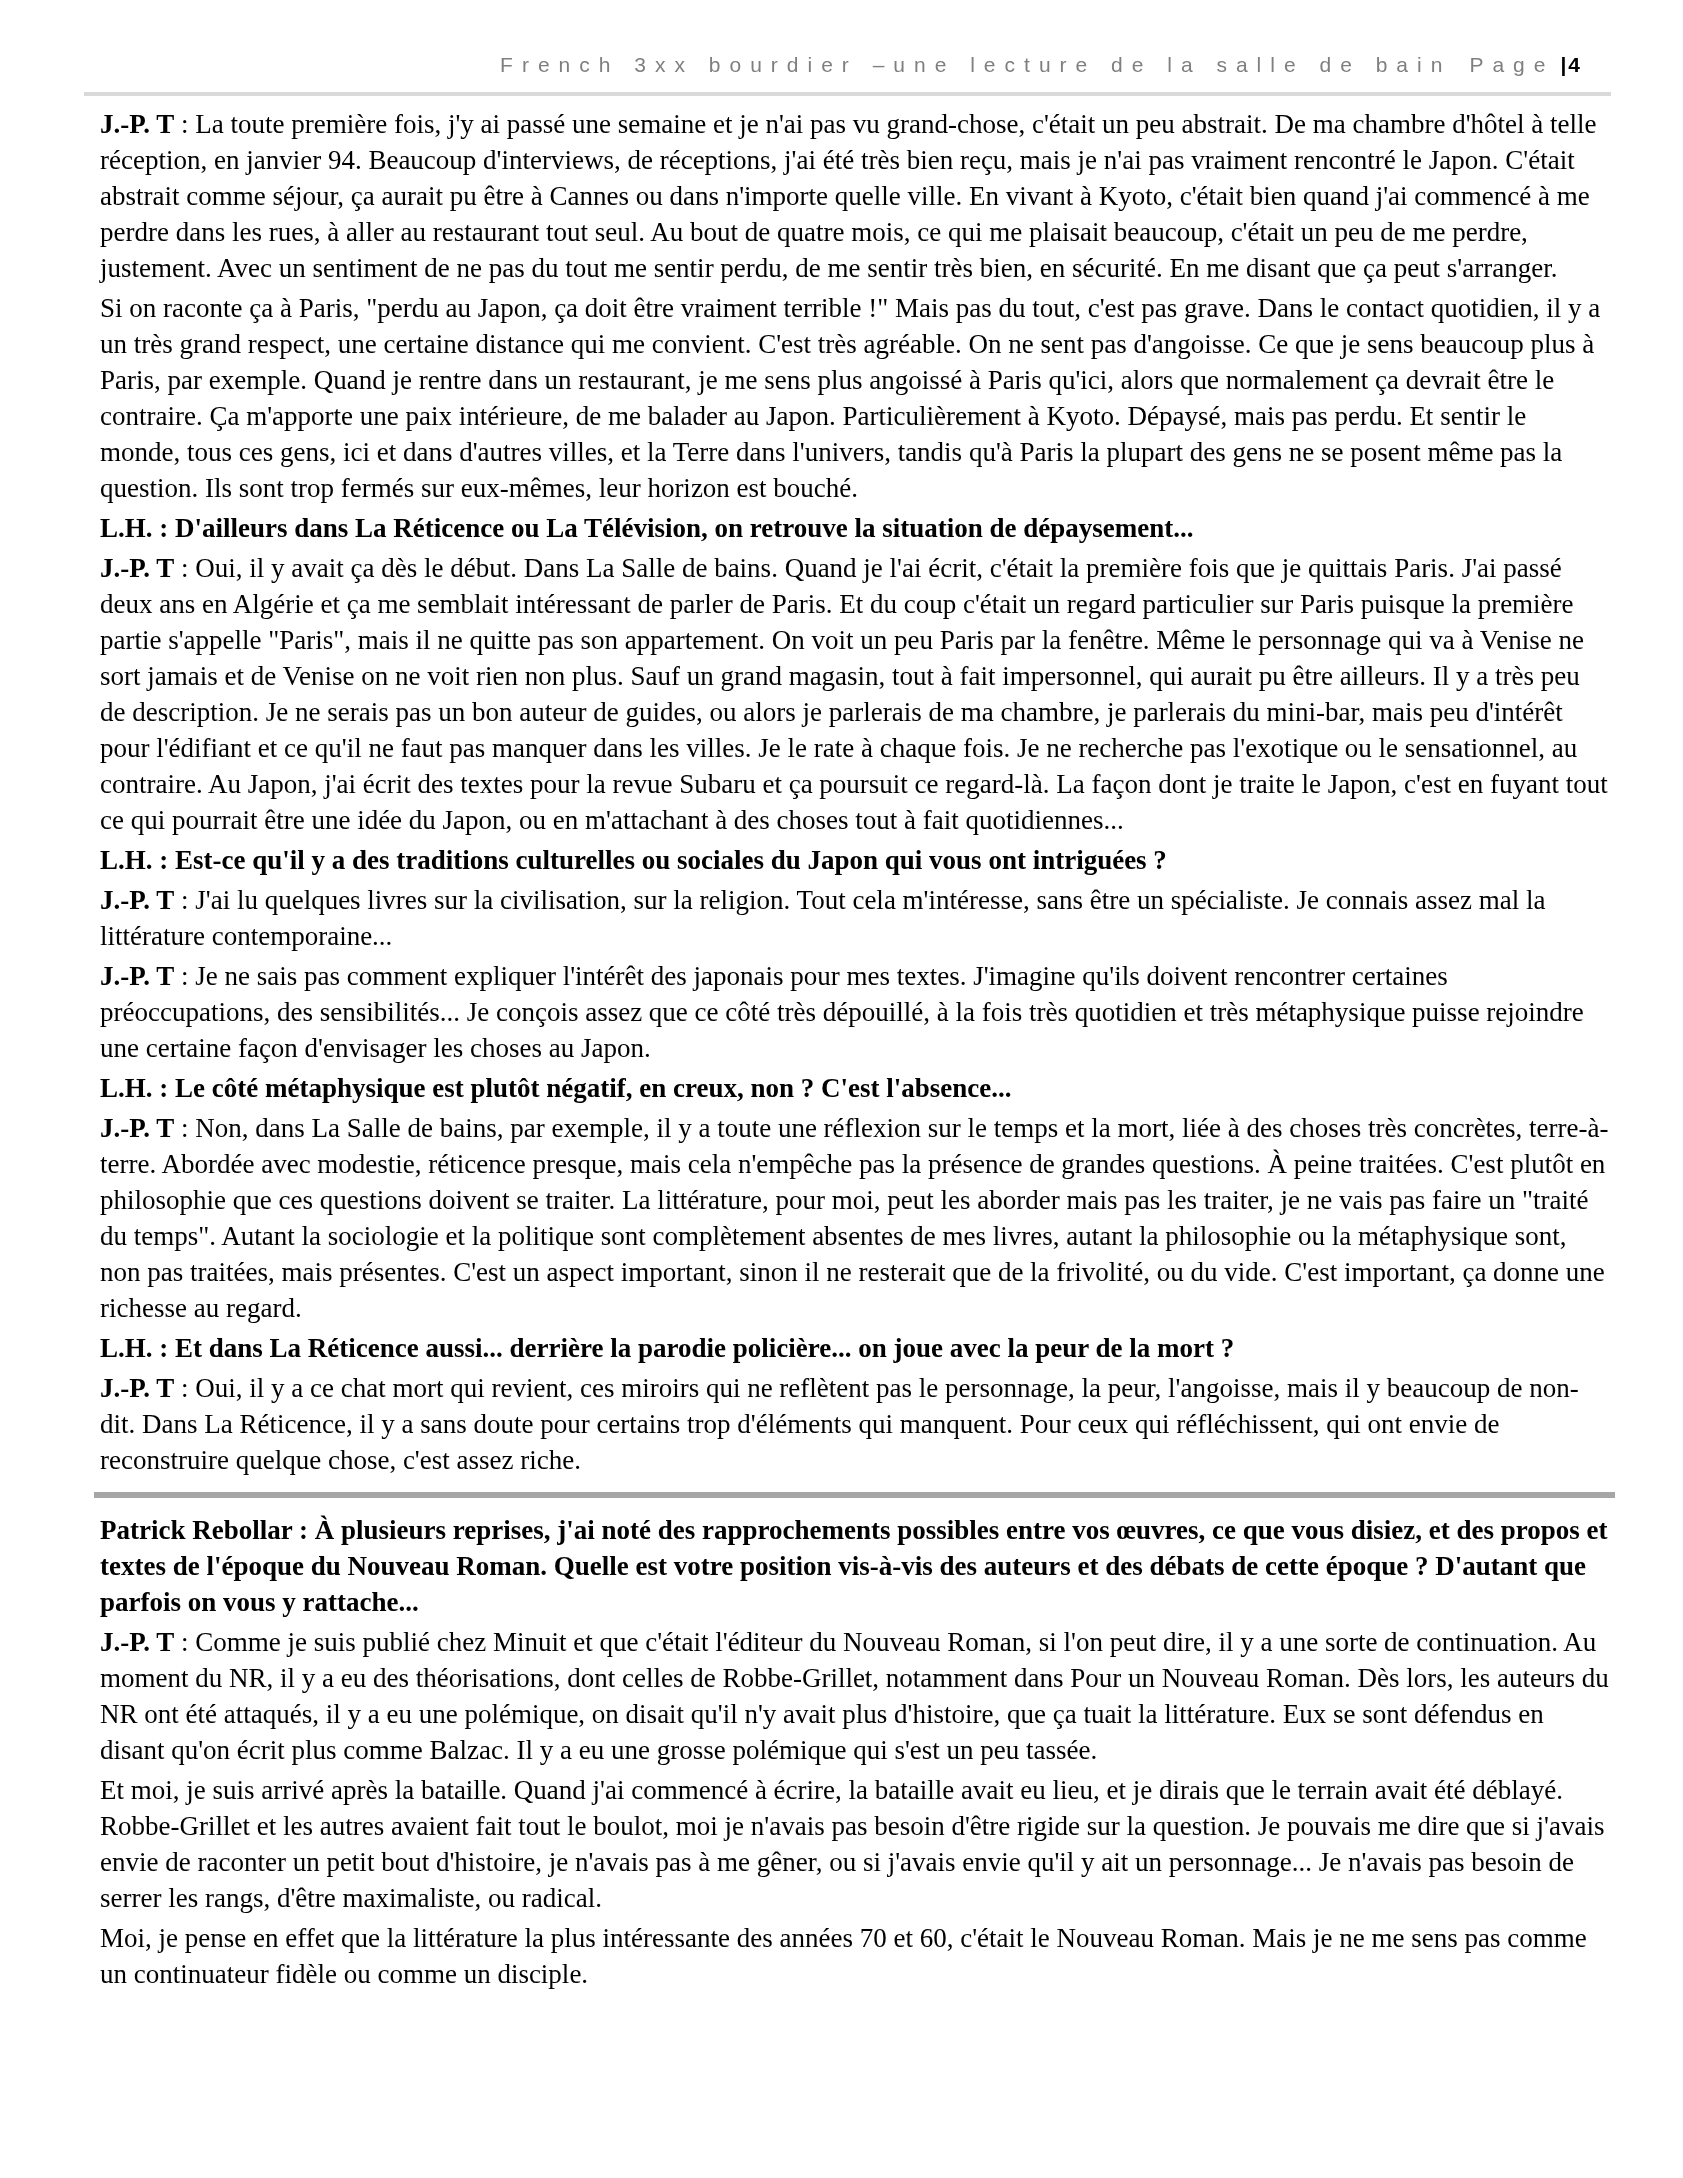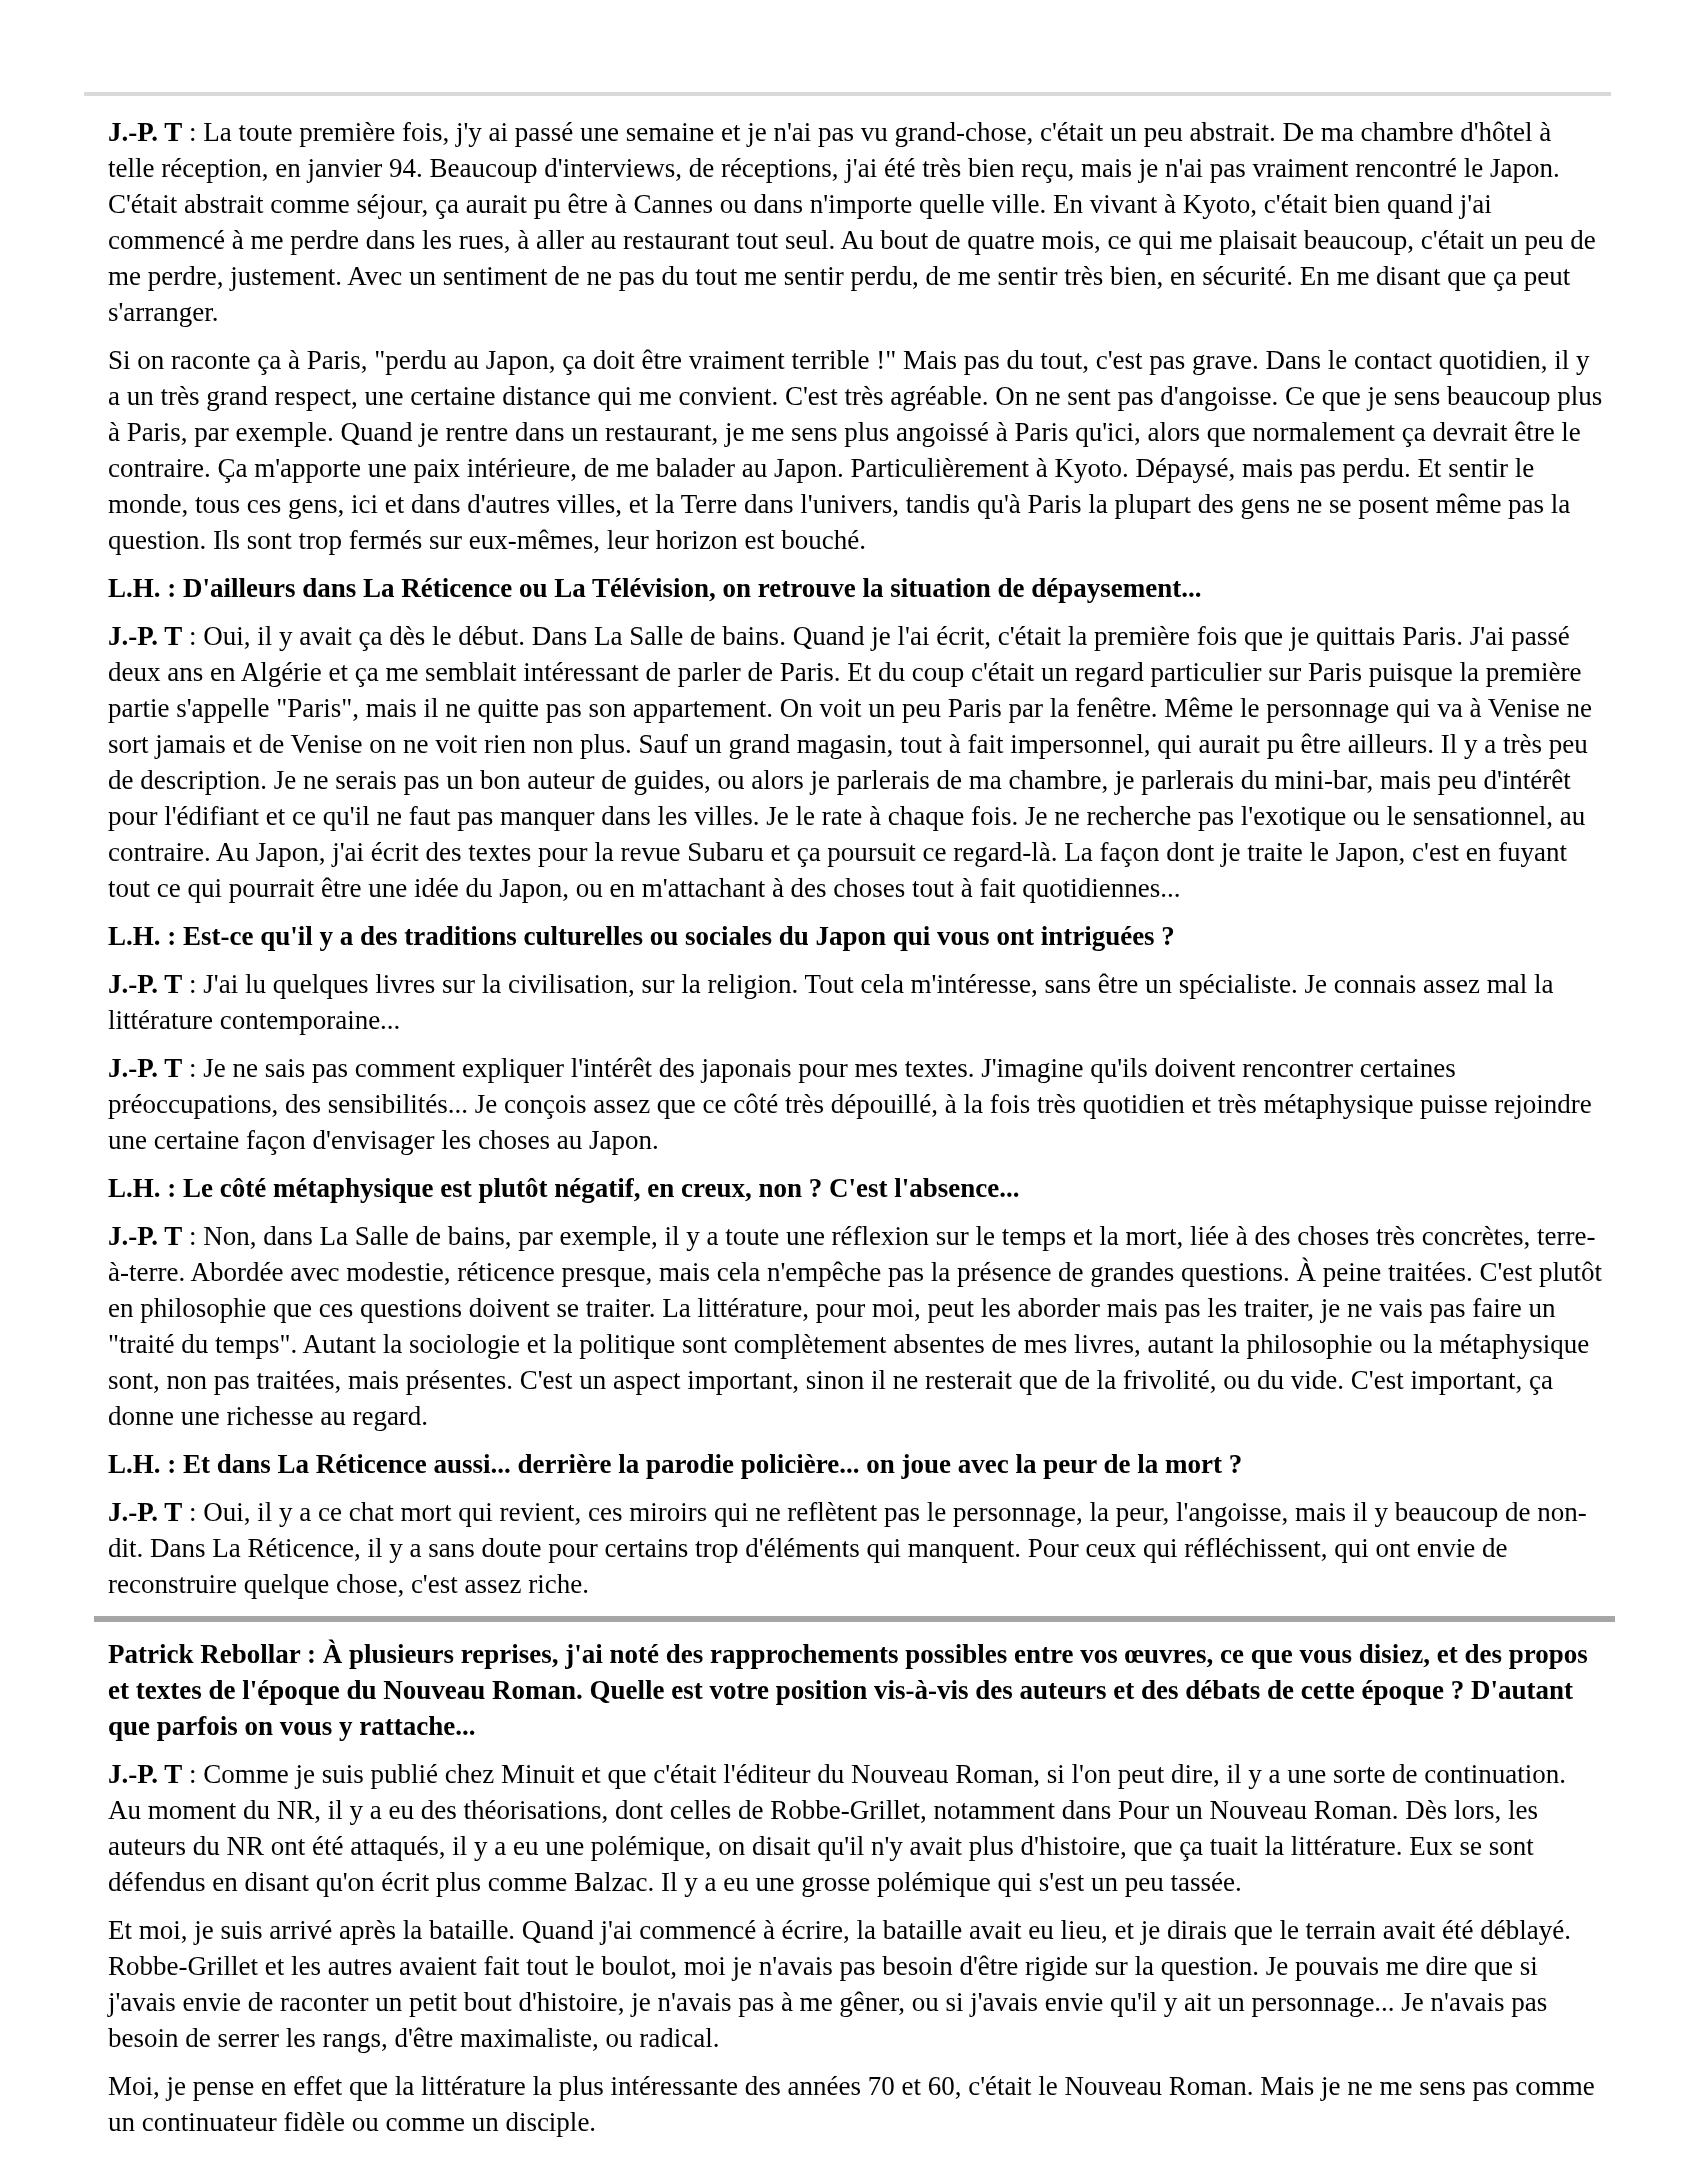--- a/index.html
+++ b/index.html
@@ -44,34 +44,37 @@
   }
   main.doc-body {
     position: absolute;
     top: 102px;
     left: 96px;
     width: 1519px;
     font-size: 27px;
     line-height: 36px;
     text-align: left;
   }
-  main.doc-body p { margin: 12px; padding: 0; }
+  main.doc-body p { margin: 4px; padding: 0; }
   .b { font-weight: bold; }
   .i { }
   .divider {
     height: 6px;
     background: var(--divider, #a6a6a6);
     margin: 14px 0 14px -2px;
   }
 </style>
 </head>
 <body>
 
 <div class="page">
 
+  <div class="page-header">
+    <span>French 3xx bourdier –une lecture de la salle de bain</span><span class="hdr-label">Page</span><span class="page-sep">|</span><span class="page-num">4</span>
+  </div>
 
   <div class="header-rule"></div>
 
   <main class="doc-body">
       <p><span class="b">J.-P. T</span><span> : La toute première fois, j'y ai passé une semaine et je n'ai pas vu grand-chose, c'était un peu abstrait. De ma chambre d'hôtel à telle réception, en janvier 94. Beaucoup d'interviews, de réceptions, j'ai été très bien reçu, mais je n'ai pas vraiment rencontré le Japon. C'était abstrait comme séjour, ça aurait pu être à Cannes ou dans n'importe quelle ville. En vivant à Kyoto, c'était bien quand j'ai commencé à me perdre dans les rues, à aller au restaurant tout seul. Au bout de quatre mois, ce qui me plaisait beaucoup, c'était un peu de me perdre, justement. Avec un sentiment de ne pas du tout me sentir perdu, de me sentir très bien, en sécurité. En me disant que ça peut s'arranger.</span></p>
       <p><span>Si on raconte ça à Paris, "perdu au Japon, ça doit être vraiment terrible !" Mais pas du tout, c'est pas grave. Dans le contact quotidien, il y a un très grand respect, une certaine distance qui me convient. C'est très agréable. On ne sent pas d'angoisse. Ce que je sens beaucoup plus à Paris, par exemple. Quand je rentre dans un restaurant, je me sens plus angoissé à Paris qu'ici, alors que normalement ça devrait être le contraire. Ça m'apporte une paix intérieure, de me balader au Japon. Particulièrement à Kyoto. Dépaysé, mais pas perdu. Et sentir le monde, tous ces gens, ici et dans d'autres villes, et la Terre dans l'univers, tandis qu'à Paris la plupart des gens ne se posent même pas la question. Ils sont trop fermés sur eux-mêmes, leur horizon est bouché.</span></p>
       <p><span class="b i">L.H. : D'ailleurs dans </span><span class="b">La Réticence</span><span class="b i"> ou </span><span class="b">La Télévision</span><span class="b i">, on retrouve la situation de dépaysement...</span></p>
       <p><span class="b">J.-P. T</span><span> : Oui, il y avait ça dès le début. Dans </span><span class="i">La Salle de bains</span><span>. Quand je l'ai écrit, c'était la première fois que je quittais Paris. J'ai passé deux ans en Algérie et ça me semblait intéressant de parler de Paris. Et du coup c'était un regard particulier sur Paris puisque la première partie s'appelle "Paris", mais il ne quitte pas son appartement. On voit un peu Paris par la fenêtre. Même le personnage qui va à Venise ne sort jamais et de Venise on ne voit rien non plus. Sauf un grand magasin, tout à fait impersonnel, qui aurait pu être ailleurs. Il y a très peu de description. Je ne serais pas un bon auteur de guides, ou alors je parlerais de ma chambre, je parlerais du mini-bar, mais peu d'intérêt pour l'édifiant et ce qu'il ne faut pas manquer dans les villes. Je le rate à chaque fois. Je ne recherche pas l'exotique ou le sensationnel, au contraire. Au Japon, j'ai écrit des textes pour la revue </span><span class="i">Subaru</span><span> et ça poursuit ce regard-là. La façon dont je traite le Japon, c'est en fuyant tout ce qui pourrait être une idée du Japon, ou en m'attachant à des choses tout à fait quotidiennes...</span></p>
       <p><span class="b i">L.H. : Est-ce qu'il y a des traditions culturelles ou sociales du Japon qui vous ont intriguées ?</span></p>
       <p><span class="b">J.-P. T</span><span> : J'ai lu quelques livres sur la civilisation, sur la religion. Tout cela m'intéresse, sans être un spécialiste. Je connais assez mal la littérature contemporaine...</span></p>

